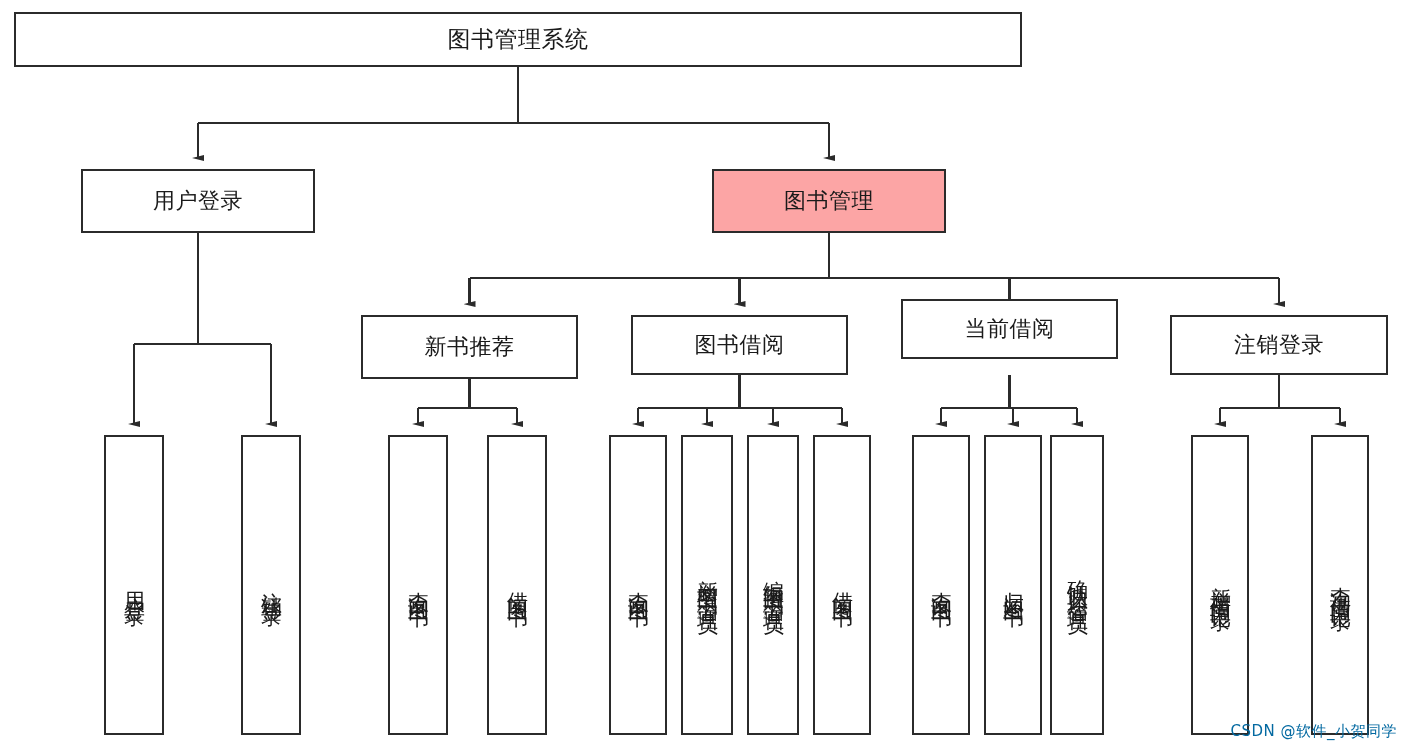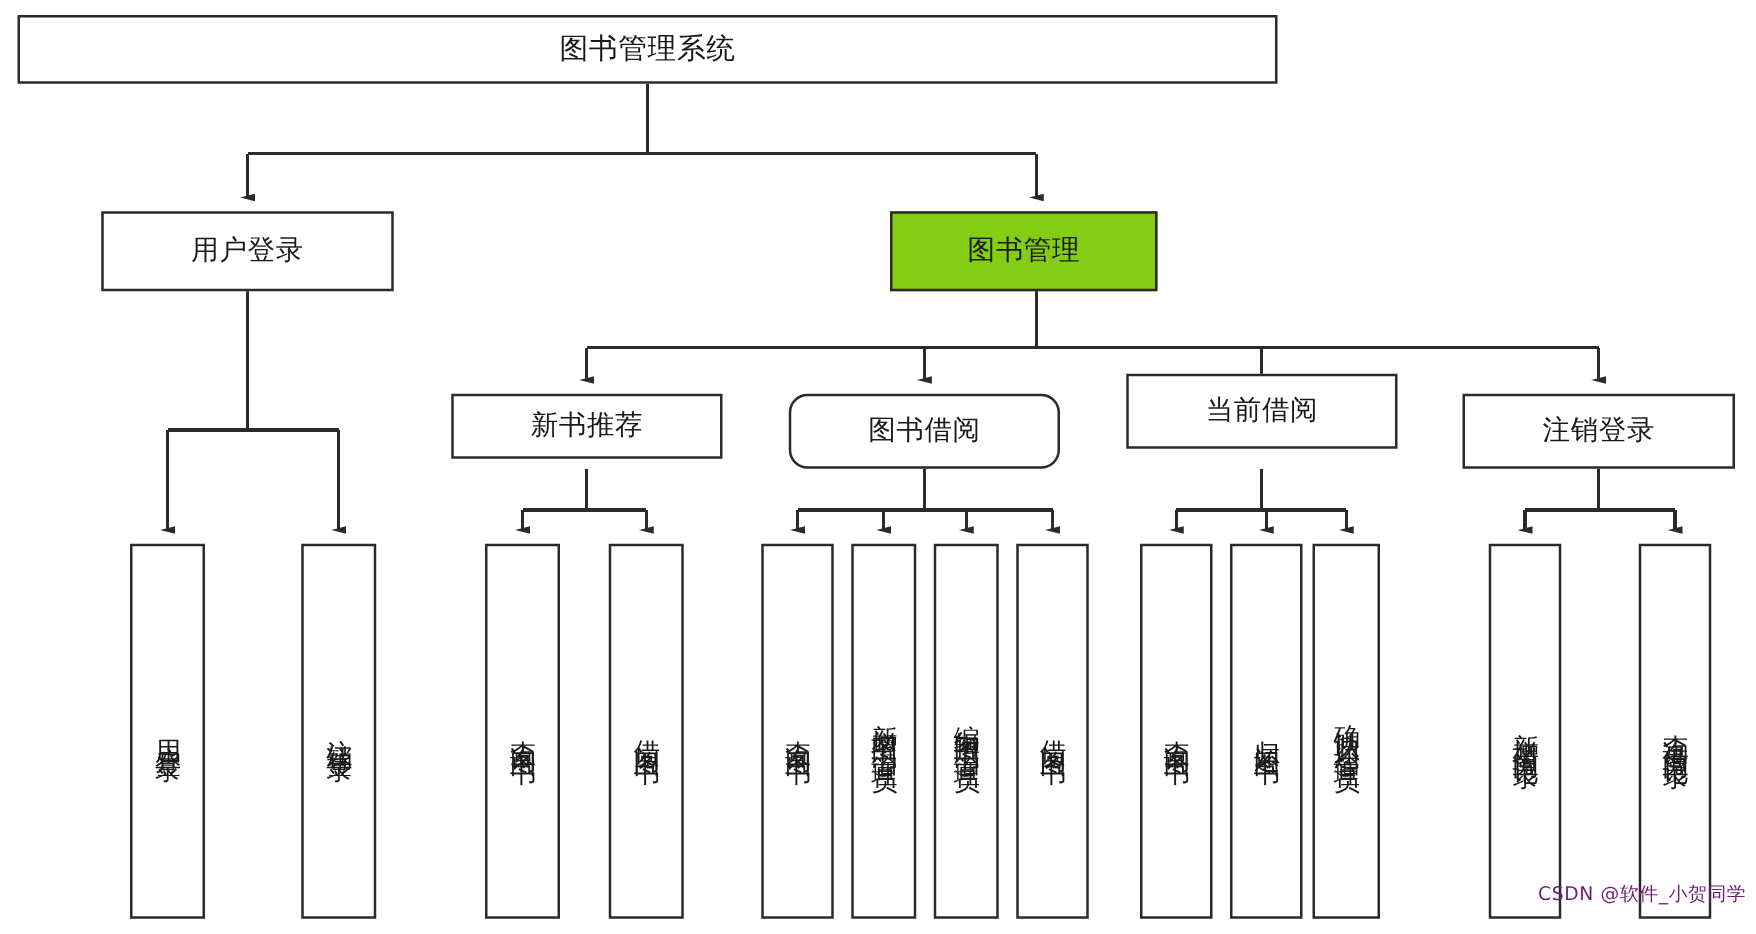--- a/index.html
+++ b/index.html
@@ -57,23 +57,23 @@
     writing-mode: vertical-rl;
     text-orientation: upright;
     font-size: 21px;
     letter-spacing: 5px;
     white-space: nowrap;
     line-height: 1;
   }
   .watermark {
     position: absolute;
     right: 8px;
-    bottom: 22px;
+    bottom: 6px;
     font-size: 15px;
-    color: #701a75;
+    color: #0369a1;
     letter-spacing: 0.5px;
     white-space: nowrap;
     pointer-events: none;
   }
 </style>
 </head>
 <body>
 
 <div id="diagram-root">
 
@@ -120,27 +120,27 @@
       </g>
   </svg>
 
   <div id="node-layer">
       <div class="node-box node-horizontal node-root" style="left: 14px; top: 12px; width: 1008px; height: 55px; border-color: rgb(43, 43, 43); background: rgb(255, 255, 255);">
         <span class="node-label">图书管理系统</span>
       </div>
       <div class="node-box node-horizontal" style="left: 81px; top: 169px; width: 234px; height: 64px; border-color: rgb(43, 43, 43); background: rgb(255, 255, 255);">
         <span class="node-label">用户登录</span>
       </div>
-      <div class="node-box node-horizontal" style="left: 712px; top: 169px; width: 214px; height: 64px; border-color: rgb(43, 43, 43); background: #84cc16;">
+      <div class="node-box node-horizontal" style="left: 712px; top: 169px; width: 234px; height: 64px; border-color: rgb(43, 43, 43); background: #fca5a5;">
         <span class="node-label">图书管理</span>
       </div>
-      <div class="node-box node-horizontal" style="left: 361px; top: 315px; width: 217px; height: 52px; border-color: rgb(43, 43, 43); background: rgb(255, 255, 255);">
+      <div class="node-box node-horizontal" style="left: 361px; top: 315px; width: 217px; height: 64px; border-color: rgb(43, 43, 43); background: rgb(255, 255, 255);">
         <span class="node-label">新书推荐</span>
       </div>
-      <div class="node-box node-horizontal" style="left: 631px; top: 315px; width: 217px; height: 60px; border-color: rgb(43, 43, 43); background: rgb(255, 255, 255); border-radius: 15px;">
+      <div class="node-box node-horizontal" style="left: 631px; top: 315px; width: 217px; height: 60px; border-color: rgb(43, 43, 43); background: rgb(255, 255, 255);">
         <span class="node-label">图书借阅</span>
       </div>
       <div class="node-box node-horizontal" style="left: 901px; top: 299px; width: 217px; height: 60px; border-color: rgb(43, 43, 43); background: rgb(255, 255, 255);">
         <span class="node-label">当前借阅</span>
       </div>
       <div class="node-box node-horizontal" style="left: 1170px; top: 315px; width: 218px; height: 60px; border-color: rgb(43, 43, 43); background: rgb(255, 255, 255);">
         <span class="node-label">注销登录</span>
       </div>
       <div class="node-box node-vertical" style="left: 104px; top: 435px; width: 60px; height: 300px; border-color: rgb(43, 43, 43); background: rgb(255, 255, 255);">
         <span class="node-label">用户登录</span>

